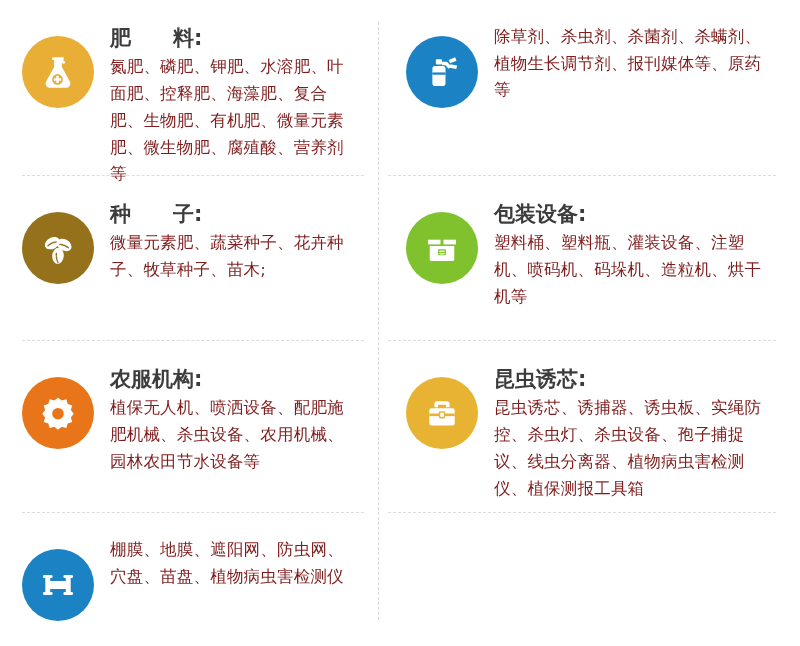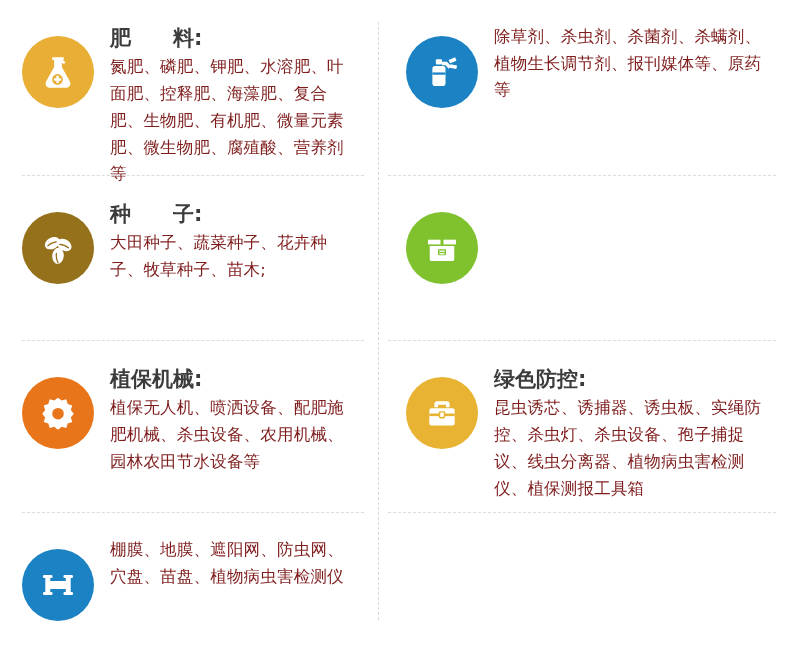--- a/index.html
+++ b/index.html
@@ -159,74 +159,78 @@
           </g>
           <g stroke="#94711a" stroke-width="1.5" fill="none" stroke-linecap="round">
             <path d="M12.4 21.6c2.6-2.6 6.4-4.4 9.6-4.7"></path>
             <path d="M35.9 23.8c-2.8-2.4-6.7-3.9-9.9-4"></path>
             <path d="M24 40.8c-1.6-3.3-2.3-7.4-1.8-10.6"></path>
           </g>
         </svg>
       </div>
       <div class="texts">
         <p class="cat-title spread"><span class="ch1">种</span>子:</p>
-        <p class="cat-desc">大田种子、蔬菜种子、花卉种子、牧草种子、苗木;</p>
+        <p class="cat-desc">微量元素肥、蔬菜种子、花卉种子、牧草种子、苗木;</p>
       </div>
     </div>
 
     <div class="cell col-right sep-bottom">
       <div class="icon-wrap" style="background:#7fc22e">
         <svg width="42" height="42" viewBox="0 0 48 48" aria-hidden="true">
           <g fill="#ffffff">
             <path d="M8 14.5h32v5.4H8z"></path>
             <path d="M10 21.6h28v15.4a1.8 1.8 0 0 1-1.8 1.8H11.8A1.8 1.8 0 0 1 10 37z"></path>
           </g>
           <g fill="#7fc22e">
             <rect x="22.3" y="12.4" width="3.4" height="9.1"></rect>
             <rect x="19.5" y="25.5" width="9" height="6.8" rx="0.8"></rect>
           </g>
           <g fill="#ffffff">
             <rect x="21" y="27" width="6" height="1.5"></rect>
             <rect x="21" y="29.8" width="6" height="1.5"></rect>
           </g>
         </svg>
       </div>
+      <div class="texts">
+        <p class="cat-title">包装设备:</p>
+        <p class="cat-desc">塑料桶、塑料瓶、灌装设备、注塑机、喷码机、码垛机、造粒机、烘干机等</p>
+      </div>
     </div>
 
     <div class="cell col-left sep-bottom">
       <div class="icon-wrap" style="background:#e8751a">
         <svg width="42" height="42" viewBox="0 0 48 48" aria-hidden="true">
           <g fill="#ffffff">
             <path d="M24 6.5l4.3 3.3 5.2-1.4 1.6 5.2 5.2 1.7-1.6 5.2 3.3 4.3-3.3 4.3 1.6 5.2-5.2 1.7-1.6 5.2-5.2-1.4L24 43.1l-4.3-3.3-5.2 1.4-1.6-5.2-5.2-1.7 1.6-5.2L6 24.8l3.3-4.3-1.6-5.2 5.2-1.7 1.6-5.2 5.2 1.4z"></path>
           </g>
           <circle cx="24" cy="24.8" r="6.6" fill="#e8751a"></circle>
         </svg>
       </div>
       <div class="texts">
-        <p class="cat-title">植保机械:</p>
+        <p class="cat-title">农服机构:</p>
         <p class="cat-desc">植保无人机、喷洒设备、配肥施肥机械、杀虫设备、农用机械、园林农田节水设备等</p>
       </div>
     </div>
 
     <div class="cell col-right sep-bottom">
       <div class="icon-wrap" style="background:#e8b333">
         <svg width="42" height="42" viewBox="0 0 48 48" aria-hidden="true">
           <g fill="#ffffff">
             <path d="M18.2 10.5h11.6c1.6 0 2.9 1.3 2.9 2.9v4.1h-4.2v-2.8H19.5v2.8h-4.2v-4.1c0-1.6 1.3-2.9 2.9-2.9z"></path>
             <rect x="9.5" y="18.6" width="29" height="19.8" rx="2.4"></rect>
           </g>
           <g fill="#e8b333">
             <rect x="9.5" y="24.6" width="29" height="3"></rect>
             <rect x="20.4" y="21.9" width="7.2" height="8.4" rx="1.6"></rect>
           </g>
           <rect x="22" y="23.5" width="4" height="5.2" rx="1" fill="#ffffff"></rect>
         </svg>
       </div>
       <div class="texts">
-        <p class="cat-title">绿色防控:</p>
+        <p class="cat-title">昆虫诱芯:</p>
         <p class="cat-desc">昆虫诱芯、诱捕器、诱虫板、实绳防控、杀虫灯、杀虫设备、孢子捕捉议、线虫分离器、植物病虫害检测仪、植保测报工具箱</p>
       </div>
     </div>
 
     <div class="cell col-left">
       <div class="icon-wrap" style="background:#1b83c4">
         <svg width="42" height="42" viewBox="0 0 48 48" aria-hidden="true">
           <g fill="#ffffff">
             <rect x="9.5" y="12.5" width="5.6" height="23" rx="2.5"></rect>
             <rect x="32.9" y="12.5" width="5.6" height="23" rx="2.5"></rect>

